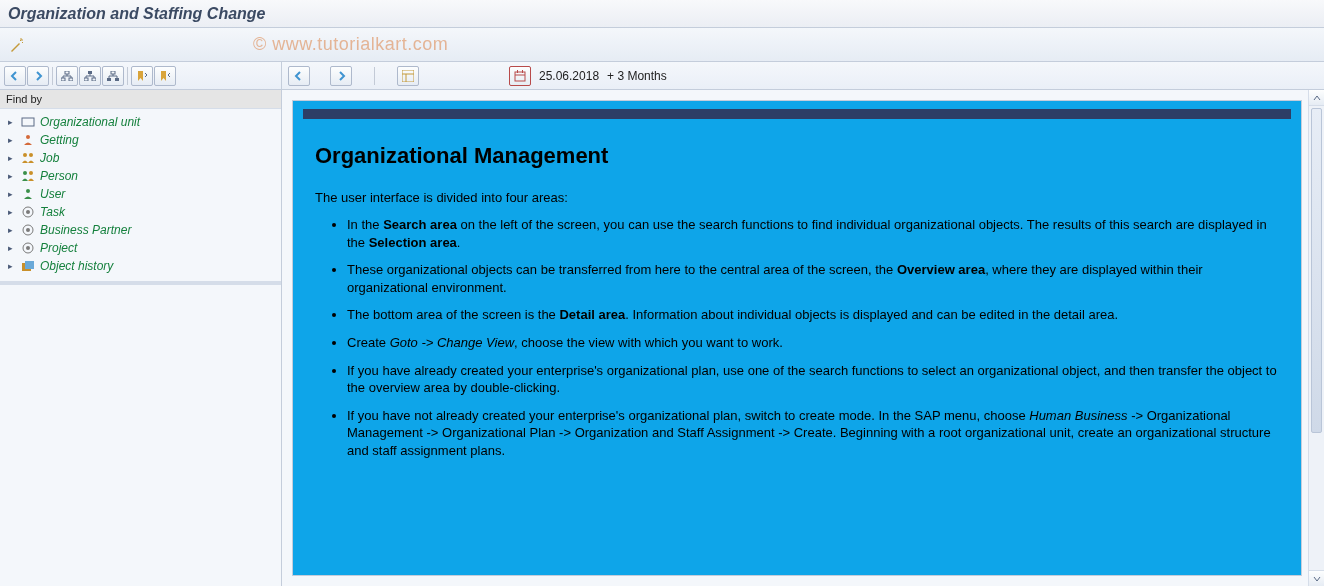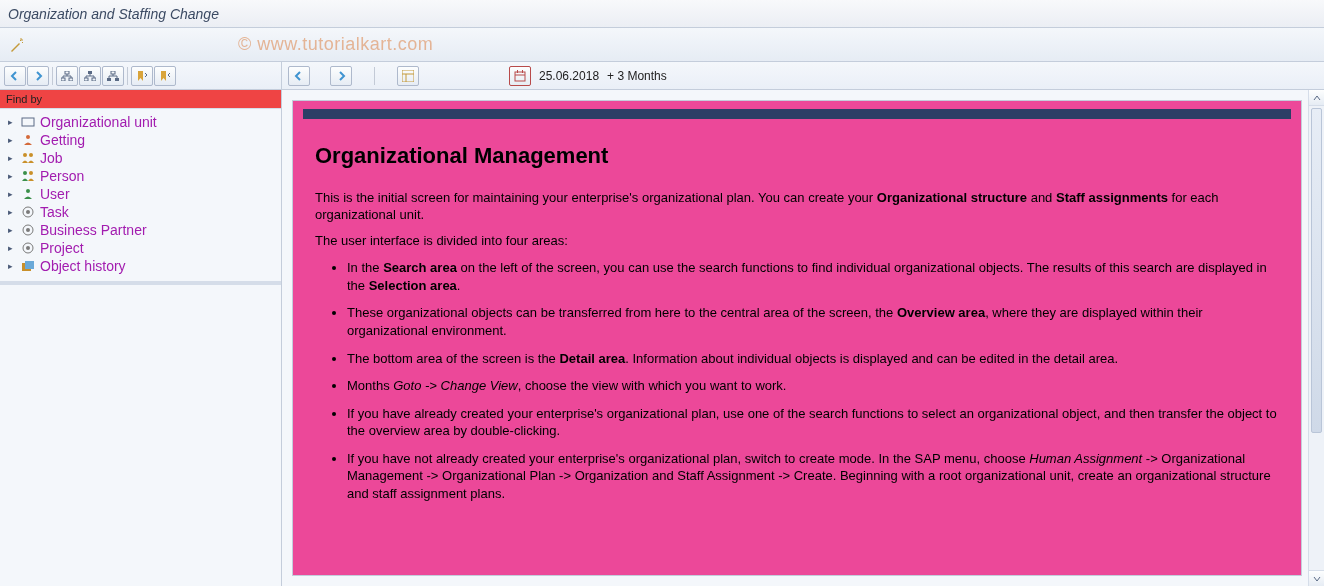--- a/index.html
+++ b/index.html
@@ -15,23 +15,23 @@
     }
     .title-bar {
       height: 28px;
       background: linear-gradient(#f8f9fb, #ebeef4);
       border-bottom: 1px solid #c4cddb;
       display: flex;
       align-items: center;
       padding: 0 8px;
     }
     .title-bar h1 {
-      font-size: 14px;
+      font-size: 16px;
       font-style: italic;
-      font-weight: normal;
+      font-weight: bold;
       color: #3b4a63;
     }
     .top-toolbar {
       height: 34px;
       background: linear-gradient(#f4f7fb, #e6ecf4);
       border-bottom: 1px solid #c4cddb;
       display: flex;
       align-items: center;
       padding: 0 6px;
       position: relative;
@@ -42,21 +42,21 @@
       display: flex;
       align-items: center;
       justify-content: center;
       border: 1px solid transparent;
       border-radius: 3px;
       cursor: pointer;
       color: #5a6a85;
     }
     .watermark {
       position: absolute;
-      left: 238px;
+      left: 253px;
       top: 6px;
       color: rgba(220,130,70,0.55);
       font-size: 18px;
       font-weight: 500;
       pointer-events: none;
       letter-spacing: 0.5px;
     }
     .main-split {
       display: flex;
       height: calc(586px - 28px - 34px);
@@ -94,21 +94,21 @@
     .mini-sep {
       width: 1px;
       height: 18px;
       background: #c3cad6;
       margin: 0 2px;
     }
     .findby-header {
       padding: 3px 6px;
       font-size: 11px;
       color: #222;
-      background: #ef4444;
+      background: #e5e5e5;
       border-bottom: 1px solid #d5dde9;
     }
     .tree {
       padding: 4px 2px 6px 6px;
       background: #f4f7fb;
       flex: 0 0 auto;
     }
     .tree-item {
       display: flex;
       align-items: center;
@@ -124,21 +124,21 @@
       font-size: 9px;
       line-height: 8px;
     }
     .tree-icon {
       width: 16px;
       height: 14px;
       display: flex;
       align-items: center;
       justify-content: center;
     }
-    .tree-label { font-size: 14px; color: #a21caf; }
+    .tree-label { font-size: 12px; color: #15803d; font-style: italic; }
     .left-bottom {
       flex: 1;
       border-top: 4px solid #d5dde9;
       background: #f4f7fb;
     }
     .right-pane {
       flex: 1;
       display: flex;
       flex-direction: column;
       background: #f4f7fb;
@@ -161,21 +161,21 @@
       font-size: 12px;
       color: #222;
     }
     .content-wrap {
       flex: 1;
       padding: 10px 14px 10px 10px;
       overflow: hidden;
       position: relative;
     }
     .content-panel {
-      background: #ec4899;
+      background: #0ea5e9;
       border: 1px solid #c4cddb;
       width: 1010px;
       height: 100%;
       padding: 0;
       position: relative;
     }
     .content-panel .accent {
       height: 10px;
       background: #2d3e66;
       margin: 8px 10px 0 10px;
@@ -422,42 +422,39 @@
         <span>25.06.2018</span>
         <span>+ 3 Months</span>
       </div>
     </div>
 
     <div class="content-wrap">
       <div class="content-panel">
         <div class="accent"></div>
         <div class="content-body">
           <h2>Organizational Management</h2>
-          <p>
-            <span>This is the initial screen for maintaining your enterprise's organizational plan. You can create your </span><b>Organizational structure</b><span> and </span><b>Staff assignments</b><span> for each organizational unit.</span>
-          </p>
           <p>The user interface is divided into four areas:</p>
           <ul>
             <li>
               <span>In the </span><b>Search area</b><span> on the left of the screen, you can use the search functions to find individual organizational objects. The results of this search are displayed in the </span><b>Selection area</b><span>.</span>
             </li>
             <li>
               <span>These organizational objects can be transferred from here to the central area of the screen, the </span><b>Overview area</b><span>, where they are displayed within their organizational environment.</span>
             </li>
             <li>
               <span>The bottom area of the screen is the </span><b>Detail area</b><span>. Information about individual objects is displayed and can be edited in the detail area.</span>
             </li>
           </ul>
           <ul>
             <li>
-              <span>Months </span><i>Goto -&gt; Change View</i><span>, choose the view with which you want to work.</span>
+              <span>Create </span><i>Goto -&gt; Change View</i><span>, choose the view with which you want to work.</span>
             </li>
             <li>If you have already created your enterprise's organizational plan, use one of the search functions to select an organizational object, and then transfer the object to the overview area by double-clicking.</li>
             <li>
-              <span>If you have not already created your enterprise's organizational plan, switch to create mode. In the SAP menu, choose </span><i>Human Assignment</i><span> -&gt; Organizational Management -&gt; Organizational Plan -&gt; Organization and Staff Assignment -&gt; Create. Beginning with a root organizational unit, create an organizational structure and staff assignment plans.</span>
+              <span>If you have not already created your enterprise's organizational plan, switch to create mode. In the SAP menu, choose </span><i>Human Business</i><span> -&gt; Organizational Management -&gt; Organizational Plan -&gt; Organization and Staff Assignment -&gt; Create. Beginning with a root organizational unit, create an organizational structure and staff assignment plans.</span>
             </li>
           </ul>
         </div>
       </div>
       <div class="scrollbar">
         <div class="scroll-arrow">
             <svg width="8" height="8" viewBox="0 0 8 8">
               <path d="M1 6 L4 2 L7 6" fill="none" stroke="#5a6a85"></path>
             </svg>
           </div>

